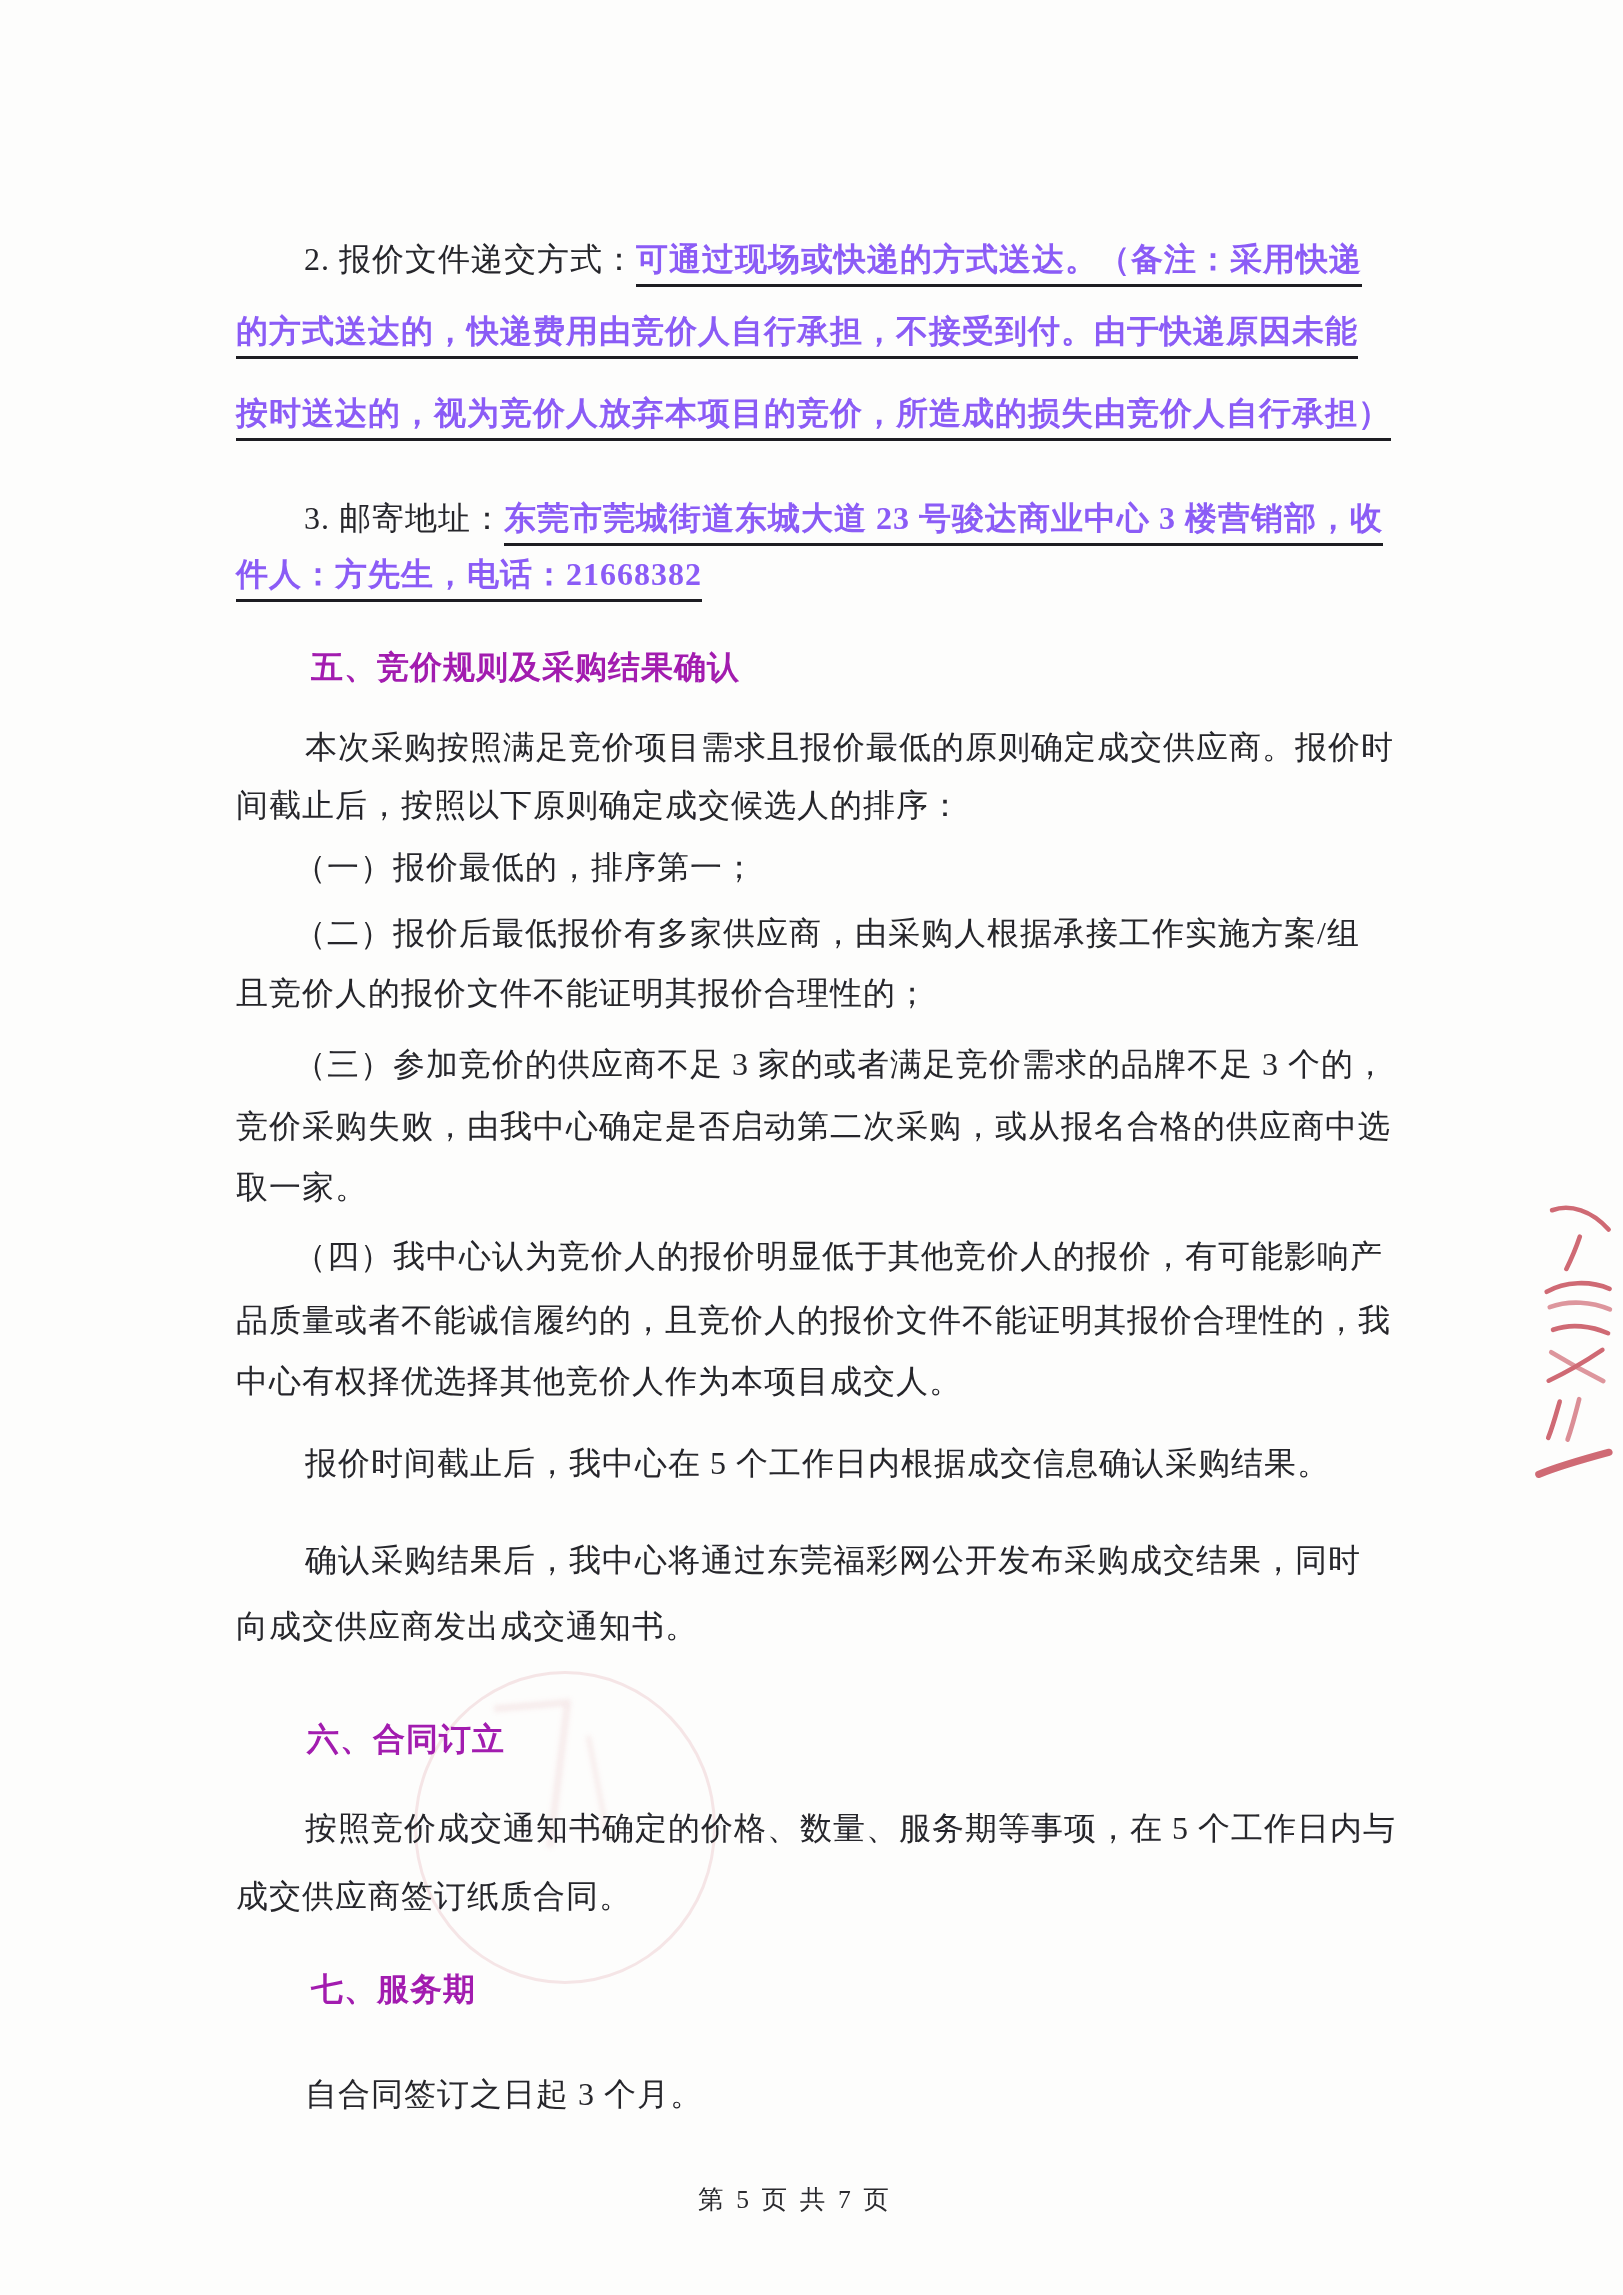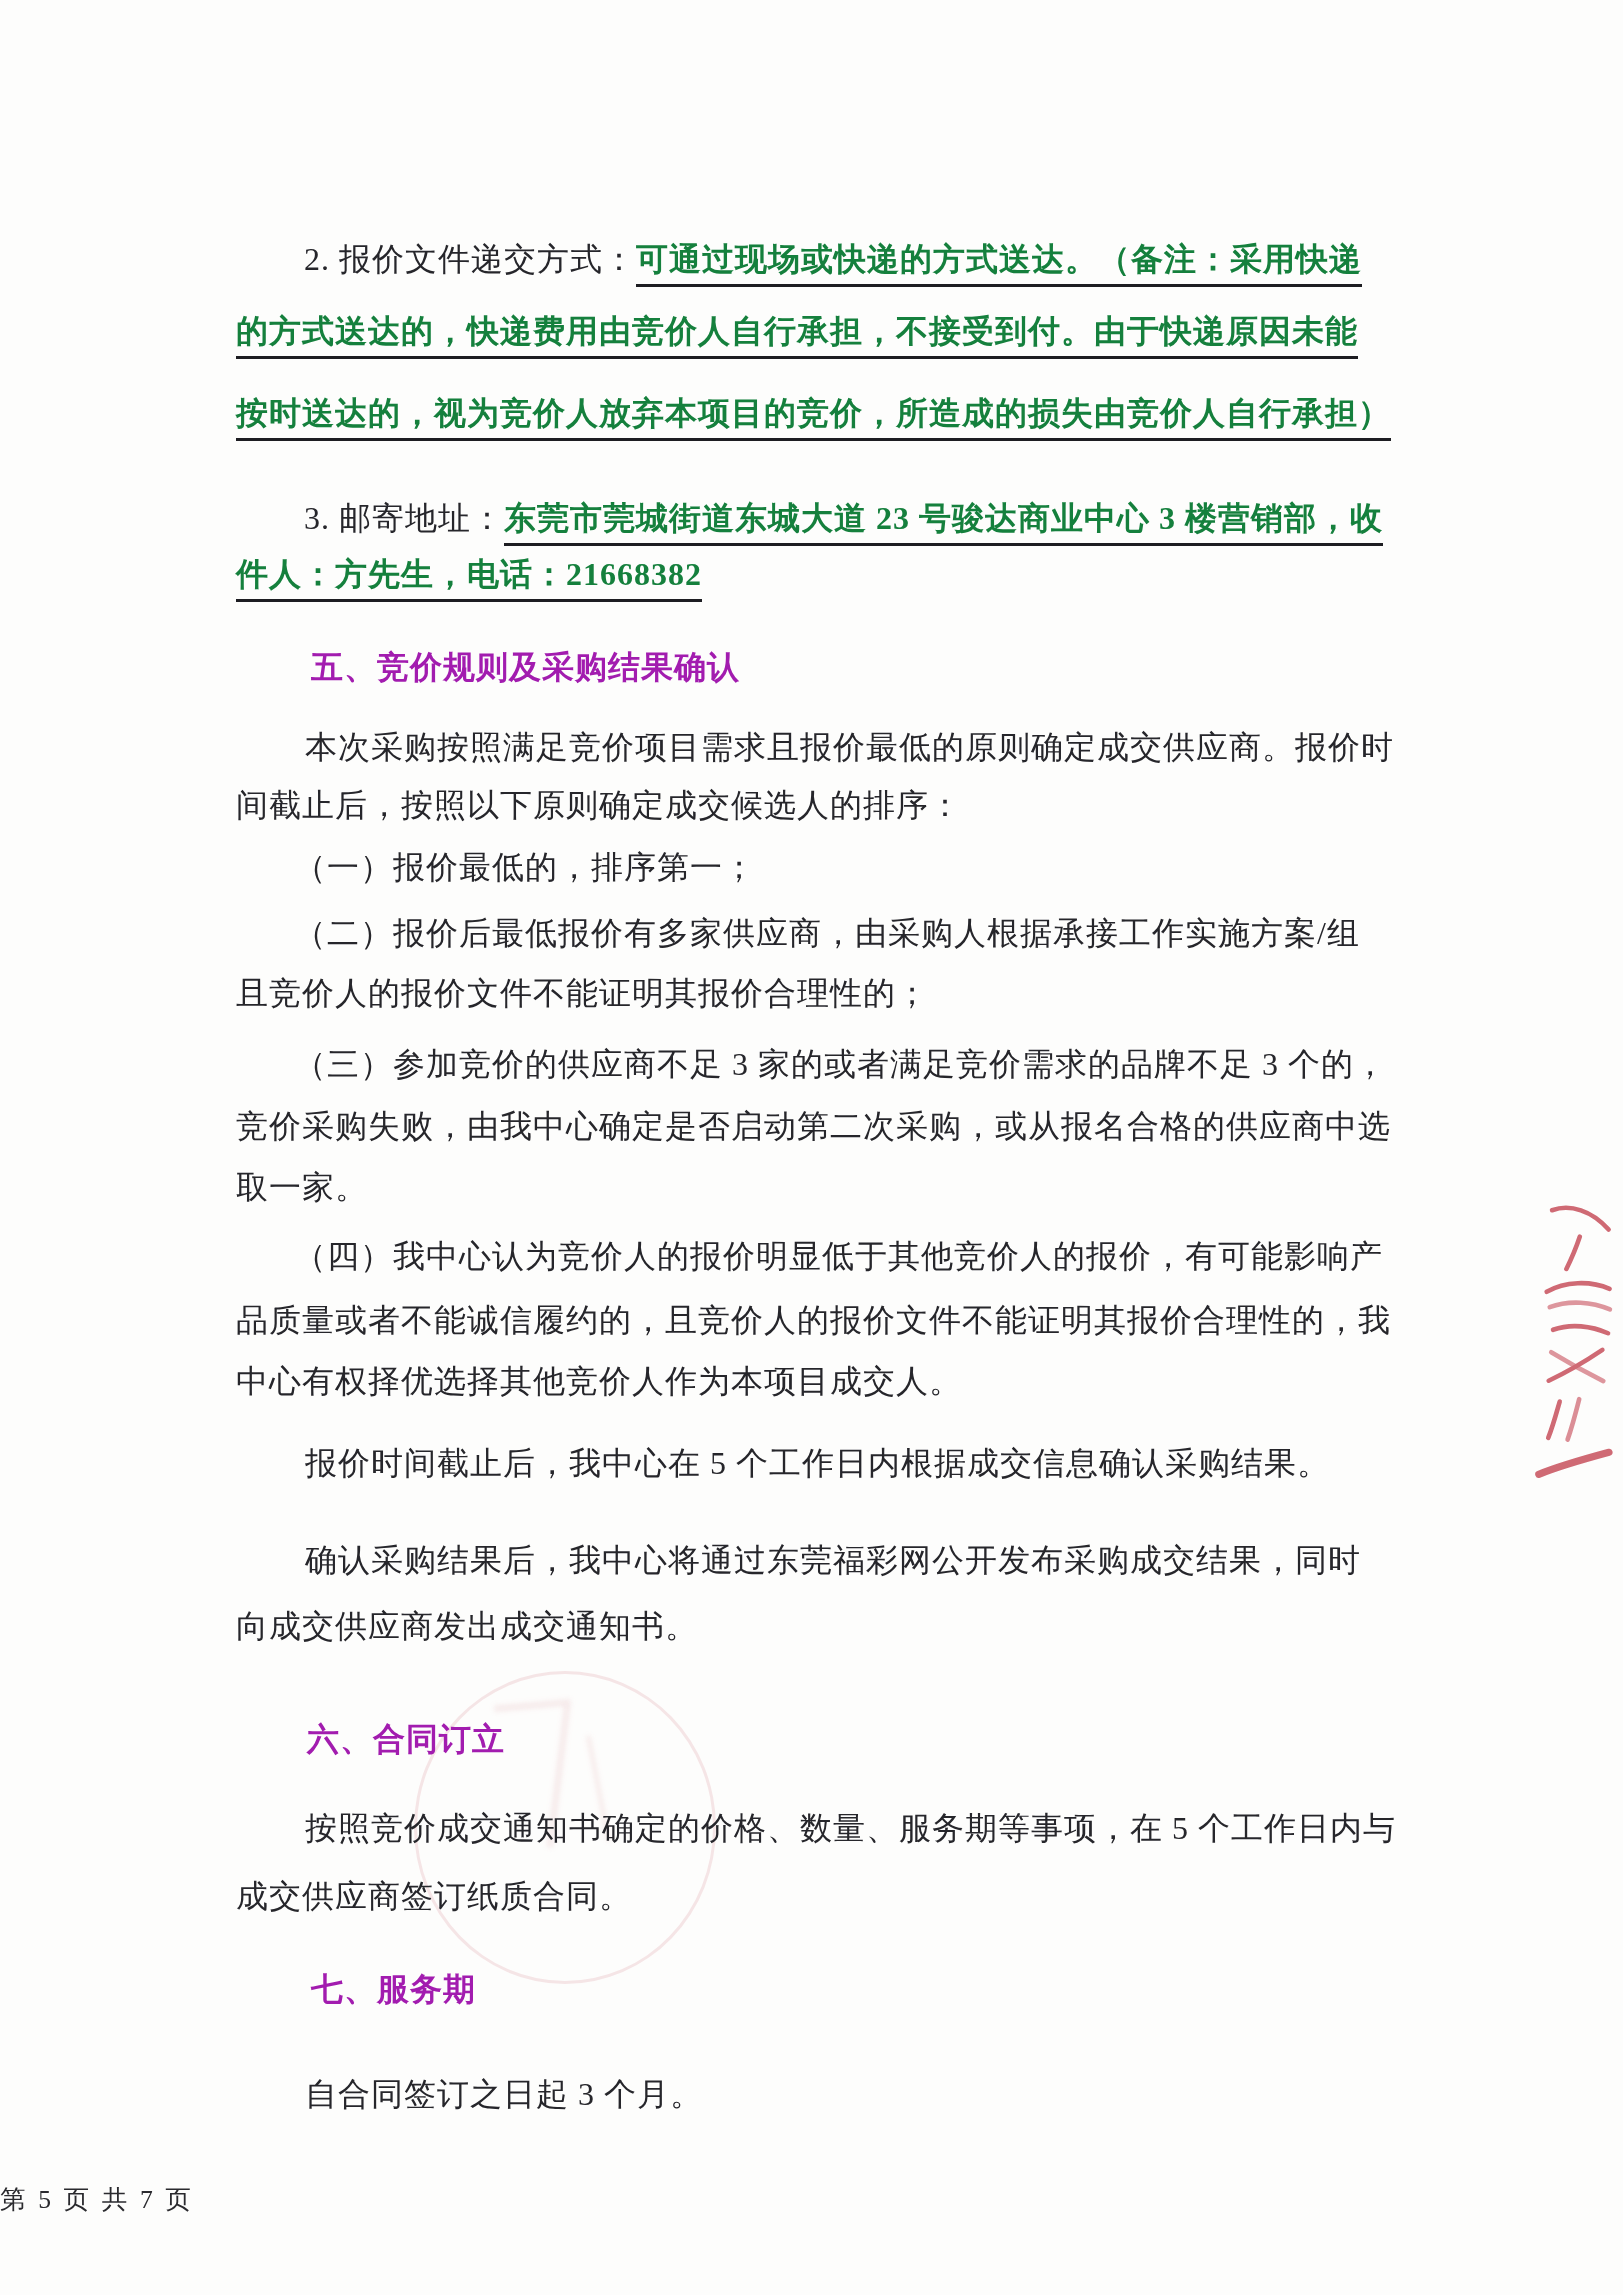--- a/index.html
+++ b/index.html
@@ -18,29 +18,29 @@
     letter-spacing:1px;
     white-space:nowrap;
     color:#26262b;
   }
   .hd{
     font-weight:700;
     color:#a21caf;
   }
   .ub{
     font-weight:700;
-    color:#15803d;
+    color:#8b5cf6;
     border-bottom:3.6px solid #1d1d22;
     padding-bottom:6.6px;
   }
   .footer{
     position:absolute;
     left:0;
     width:1590px;
-    text-align:left;
+    text-align:center;
     font-size:25.6px;
     letter-spacing:3.1px;
     color:#2a2a2e;
     font-family:"Liberation Serif","DejaVu Serif",serif;
   }
   
   .seal{
     position:absolute;
     left:414px;
     top:1671px;

